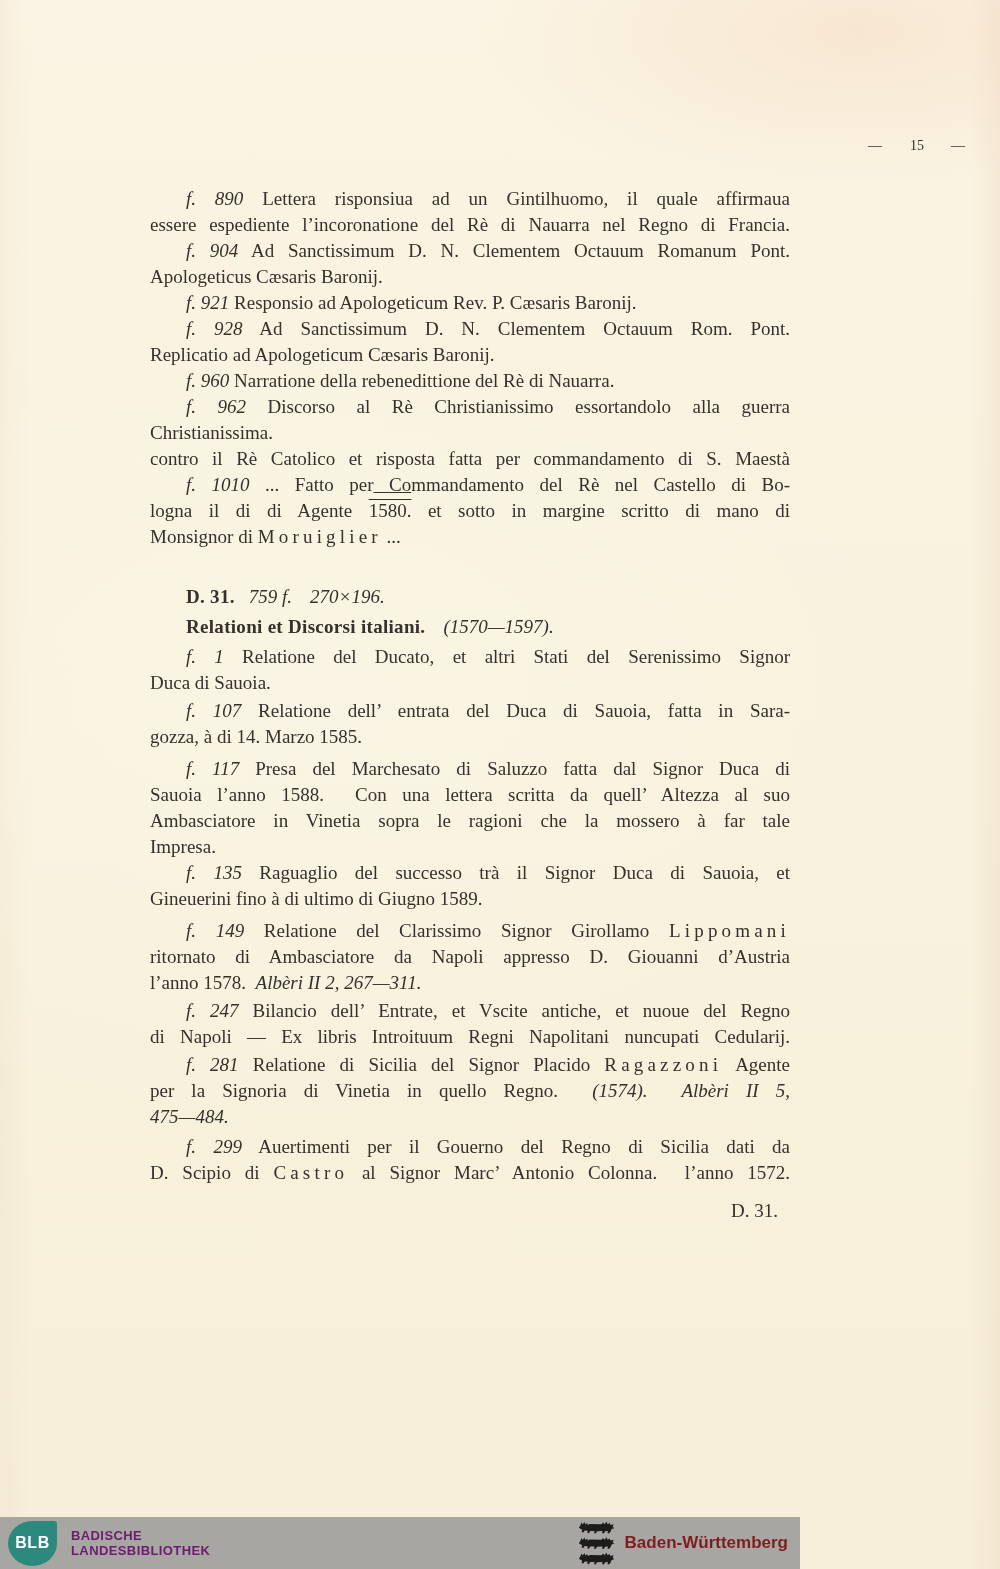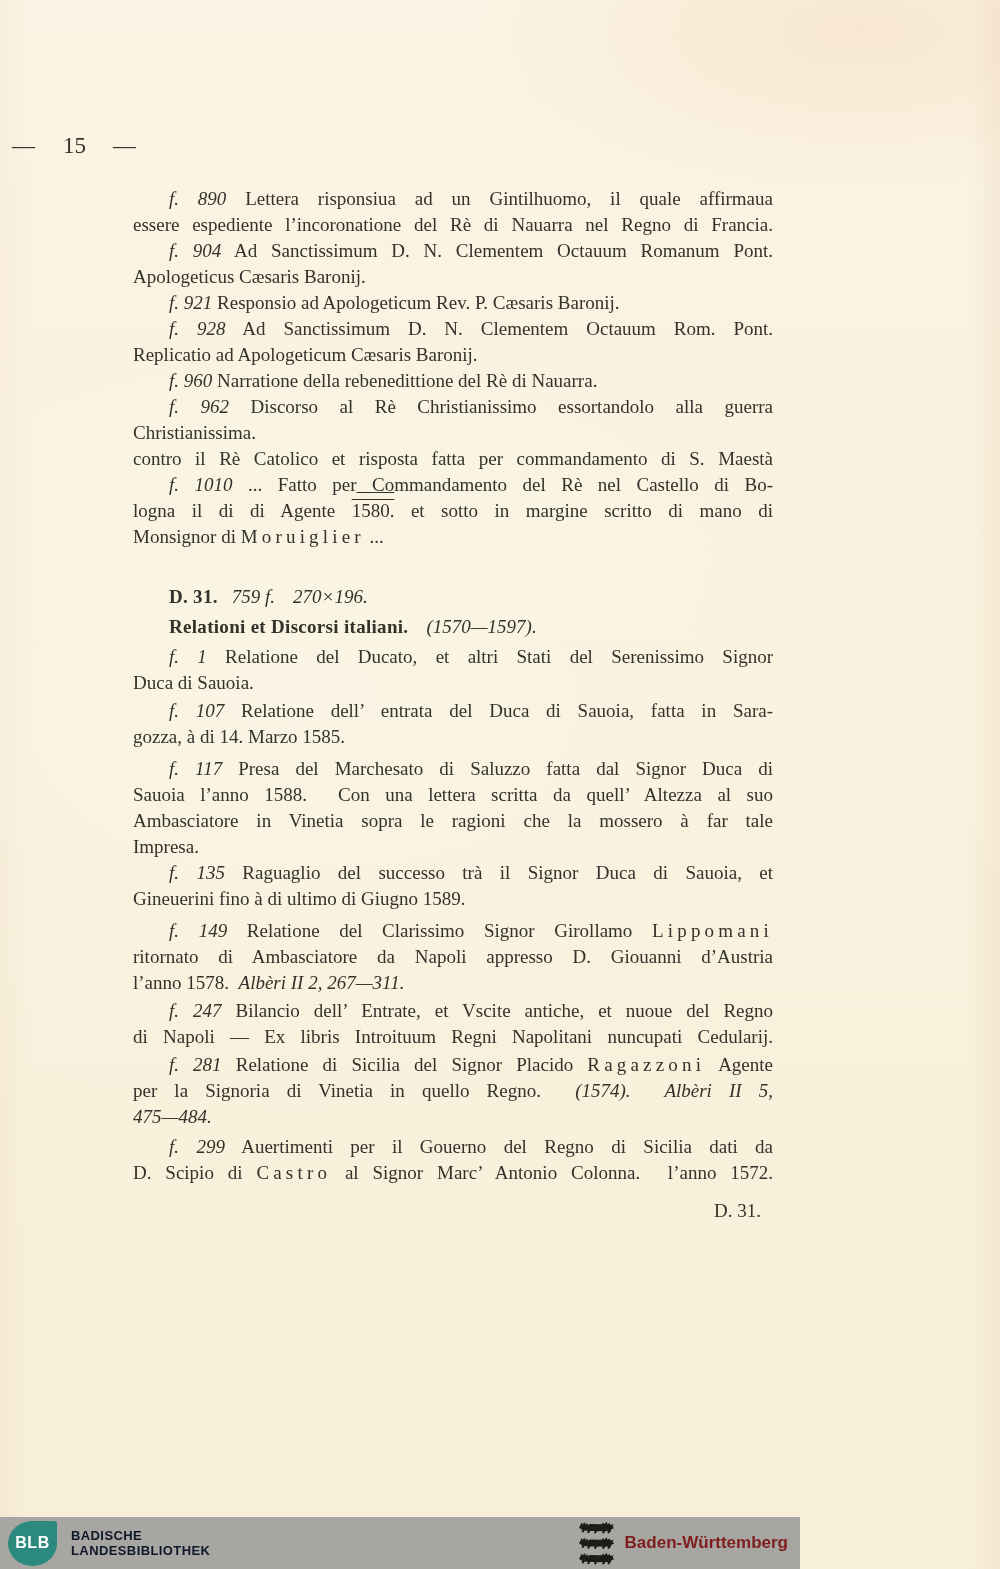--- a/index.html
+++ b/index.html
@@ -7,27 +7,27 @@
   .page{
     position:relative;width:1000px;height:1569px;overflow:hidden;
     background:
       radial-gradient(ellipse 620px 260px at 86% 2%, rgba(238,198,160,.28), transparent 62%),
       radial-gradient(ellipse 900px 600px at 30% 45%, rgba(255,255,255,.20), transparent 72%),
       linear-gradient(90deg, rgba(222,182,150,.10), transparent 3%, transparent 97%, rgba(214,170,140,.14)),
       linear-gradient(180deg, #fbf4e4 0%, #f9f2de 40%, #f7efd9 100%);
     color:var(--ink,#35312b);
   }
   .page-header{
-    position:absolute;top:133px;left:12px;width:962px;
-    text-align:left;font-size:23px;line-height:26px;
+    position:absolute;top:133px;left:4px;width:962px;
+    text-align:right;font-size:14px;line-height:26px;
   }
   .page-header .dash{letter-spacing:1px;}
   .page-header .num{display:inline-block;margin:0 27px;}
   .text-block{
-    position:absolute;top:186px;left:133px;width:640px;
+    position:absolute;top:186px;left:150px;width:640px;
     font-size:19px;line-height:26px;
   }
   .para{margin:0;}
   .line{text-align:justify;}
   .line.just{text-align-last:justify;}
   .line.indent{text-indent:36px;}
   .para.right .line{text-align:right;text-align-last:right;padding-right:12px;}
   .i{font-style:italic;}
   .b{font-weight:bold;letter-spacing:.3px;}
   .sp{letter-spacing:.22em;}
@@ -48,21 +48,21 @@
     background:var(--teal,#2b8a7d);
     border-radius:50% 6% 50% 50%;
     display:flex;align-items:center;justify-content:center;
   }
   .blb-badge span{
     color:#ffffff;font-weight:bold;font-size:16px;letter-spacing:.5px;
   }
   .lib-name{
     margin-left:14px;
     font-weight:bold;font-size:13px;line-height:15px;letter-spacing:.4px;
-    color:#0f172a;
+    color:#701a75;
   }
   .bw-group{margin-left:auto;margin-right:12px;display:flex;align-items:center;}
   .bw-crest{width:37px;height:44px;flex:0 0 auto;}
   .bw-label{margin-left:10px;font-weight:bold;font-size:17px;color:#7f1d1d;}
 </style>
 </head>
 <body>
 
 <div class="page">
 

